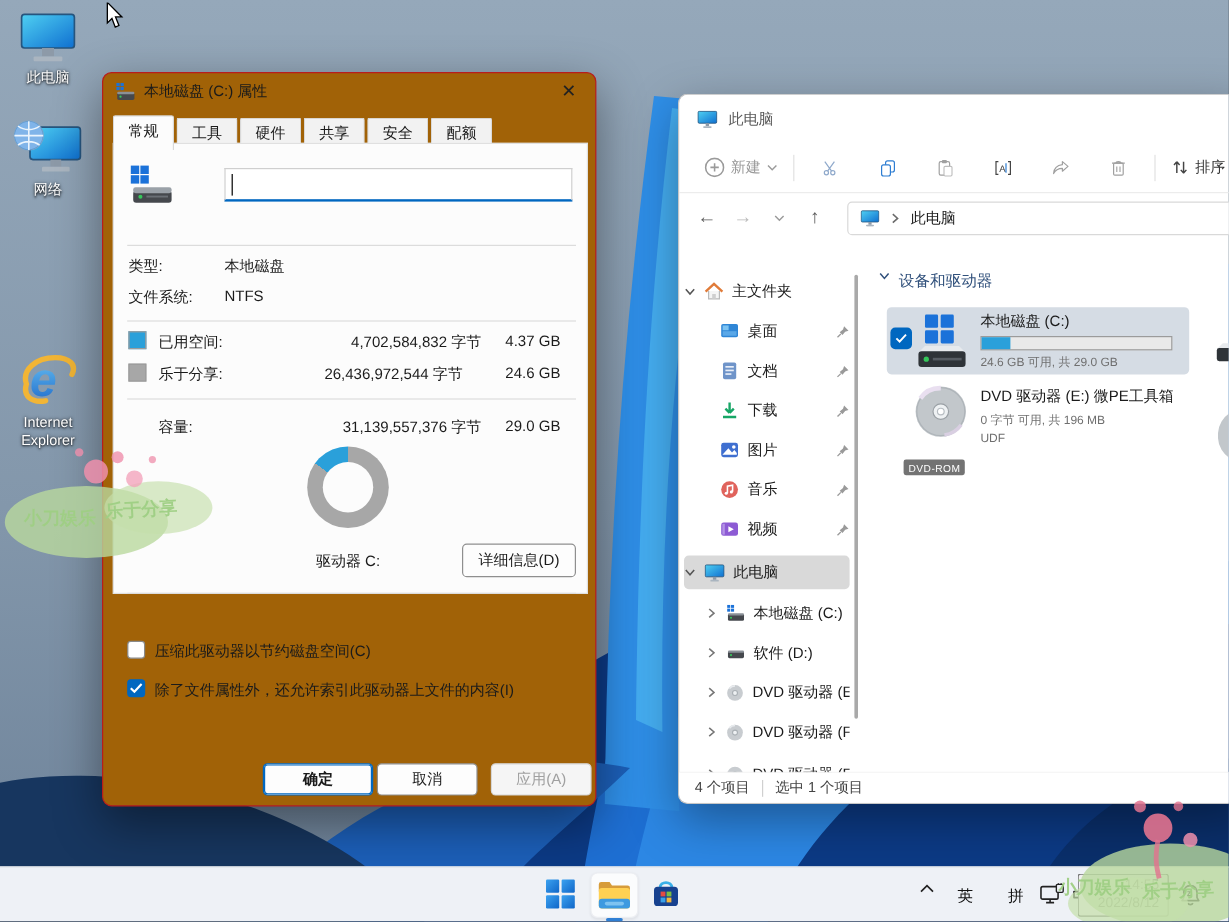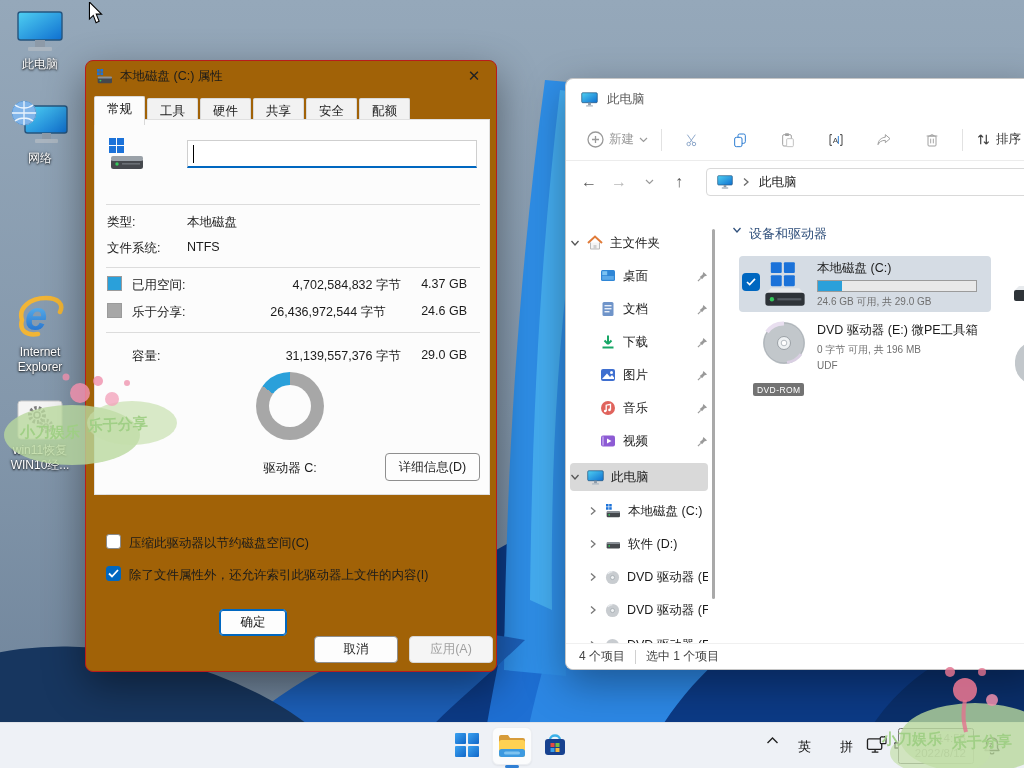--- a/index.html
+++ b/index.html
@@ -124,30 +124,20 @@
             <stop offset="0" stop-color="#6fc8f5"></stop>
             <stop offset="1" stop-color="#1a66c9"></stop>
           </linearGradient>
         </defs>
       <text x="9" y="40" font-size="40" font-weight="bold" font-style="italic" fill="url(#ieg)">e</text>
       <path d="M6,30 C2,18 14,8 30,8 C42,8 48,14 44,22 M6,30 C3,40 10,46 22,44" stroke="#f2b535" stroke-width="4.5" fill="none" stroke-linecap="round"></path>
     </svg>
     <div class="lbl">Internet Explorer</div>
   </div>
 
-  <div class="dicon" style="left:0;top:400px;">
-    <svg width="46" height="40" viewBox="0 0 46 40" style="margin:0 auto;">
-      <rect x="1" y="1" width="44" height="38" rx="3" fill="#f4f4f4" stroke="#c9c9c9"></rect>
-      <circle cx="20" cy="15" r="7" fill="none" stroke="#7c7c7c" stroke-width="4" stroke-dasharray="2.4 1.9"></circle>
-      <circle cx="20" cy="15" r="3" fill="#f4f4f4" stroke="#7c7c7c" stroke-width="1.5"></circle>
-      <circle cx="29" cy="26" r="5.5" fill="none" stroke="#8d8d8d" stroke-width="3.4" stroke-dasharray="2 1.7"></circle>
-      <circle cx="29" cy="26" r="2.2" fill="#f4f4f4" stroke="#8d8d8d" stroke-width="1.3"></circle>
-    </svg>
-    <div class="lbl">win11恢复 WIN10经...</div>
-  </div>
 
   <div class="win dlg">
     <div class="dlg-title">
       <svg width="17" height="15" viewBox="0 0 24 22">
         <rect x="1" y="0" width="4" height="4" fill="#1b72d9"></rect>
           <rect x="6" y="0" width="4" height="4" fill="#1b72d9"></rect>
         <rect x="1" y="5" width="4" height="4" fill="#1b72d9"></rect>
           <rect x="6" y="5" width="4" height="4" fill="#1b72d9"></rect>
         <rect x="2" y="12" width="21" height="9" rx="2" fill="#45484d"></rect>
           <rect x="2" y="11" width="21" height="3" rx="1.5" fill="#8a9097"></rect>
@@ -215,21 +205,21 @@
       <div class="flabel" style="left:34px;top:415px;">压缩此驱动器以节约磁盘空间(C)</div>
 
       <div class="cb on" style="left:11px;top:446px;">
         <svg width="11" height="9" viewBox="0 0 11 9">
             <polyline points="1,4.5 4,7.5 10,1" fill="none" stroke="#fff" stroke-width="1.8"></polyline>
           </svg>
       </div>
       <div class="flabel" style="left:34px;top:447px;">除了文件属性外，还允许索引此驱动器上文件的内容(I)</div>
     </div>
 
-    <button class="btn default" style="left:133px;top:548px;width:68px;height:27px;">确定</button>
+    <button class="btn default" style="left:133px;top:575px;width:92px;height:27px;font-weight:bold;">确定</button>
     <button class="btn" style="left:228px;top:575px;width:84px;height:27px;">取消</button>
     <button class="btn" disabled="" style="left:323px;top:575px;width:84px;height:27px;">应用(A)</button>
   </div>
 
   <div class="win exp">
     <div class="exp-title">
       <svg width="17" height="15" viewBox="0 0 24 21">
         <rect x="1" y="1" width="22" height="14" rx="1.5" fill="url(#mon1)" stroke="#26557e"></rect>
         <rect x="10" y="15" width="4" height="3.5" fill="#8d9aa8"></rect>
           <rect x="7" y="18.5" width="10" height="2" rx="1" fill="#aab5c0"></rect>

